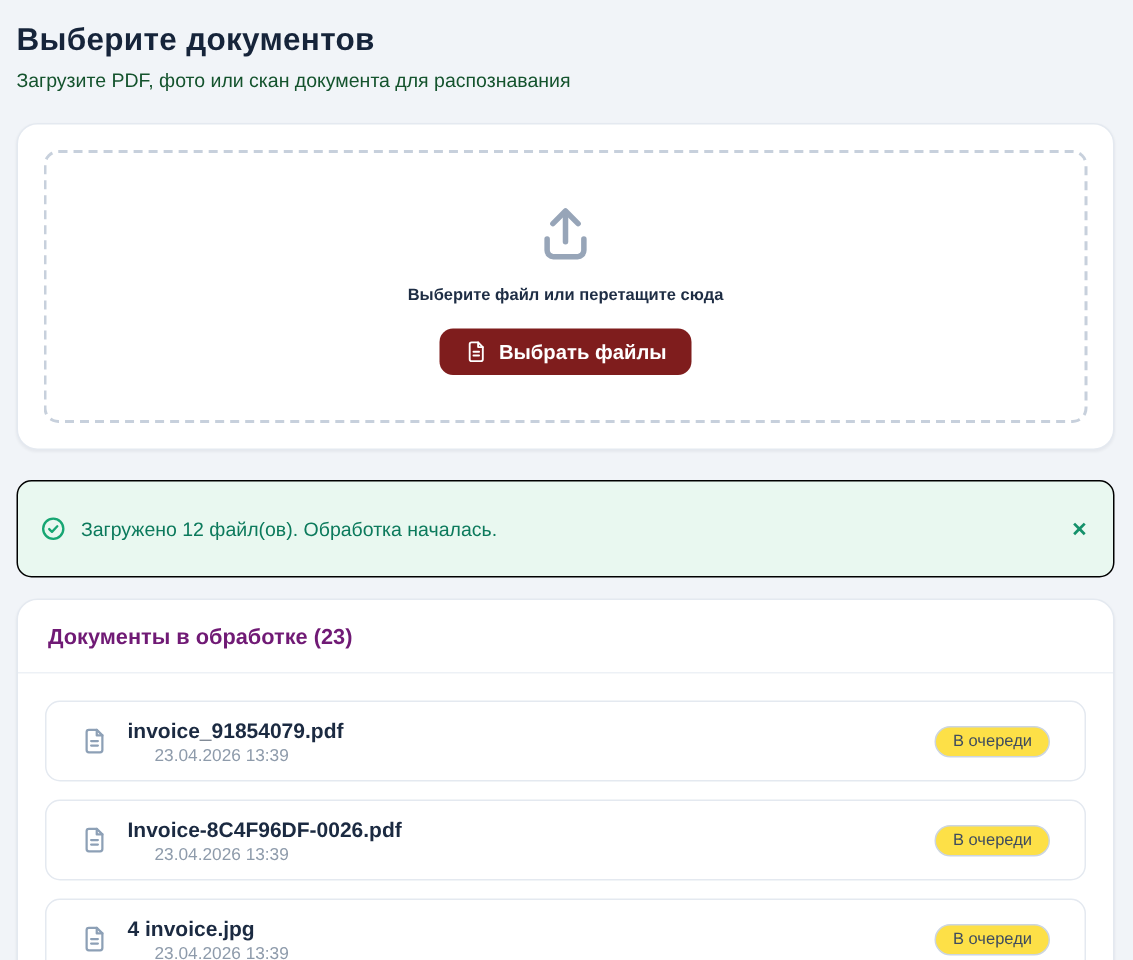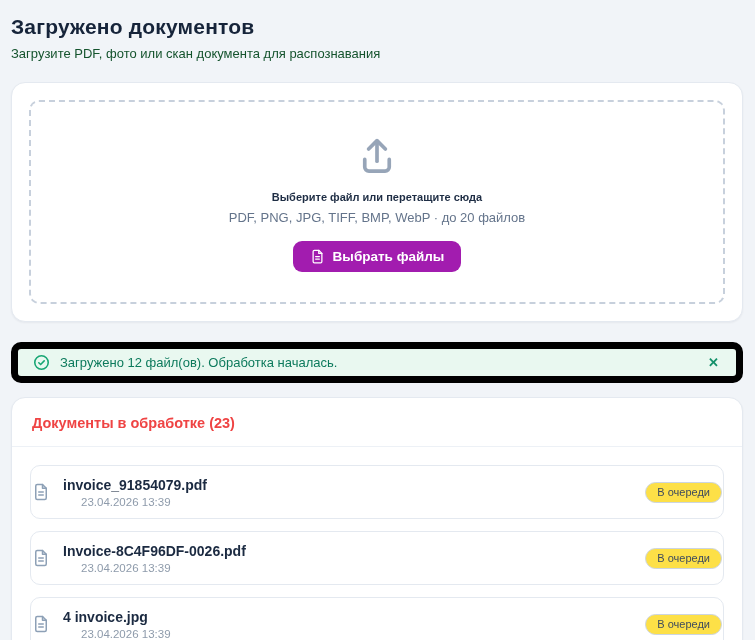--- a/index.html
+++ b/index.html
@@ -34,62 +34,62 @@
     flex-direction: column;
     align-items: center;
     text-align: center;
   }
   .upload-icon { width: 42px; height: 42px; color: #97a5b8; }
   .dz-headline { margin-top: 15px; font-size: 11px; font-weight: 700; color: #1e2d44; }
   .dz-formats { margin-top: 7px; font-size: 13px; color: #64748b; }
   .choose-btn {
     margin-top: 16px;
     display: inline-flex; align-items: center; gap: 8px;
-    background: #a21caf;
+    background: #7f1d1d;
     color: #ffffff;
     border: none;
     border-radius: 9px;
     padding: 8px 17px;
     font-family: "Liberation Sans", sans-serif;
     font-size: 13.5px;
     font-weight: 600;
     cursor: pointer;
   }
   .choose-btn svg { width: 15px; height: 15px; }
 
   
   .alert {
     margin-top: 20px;
     display: flex; align-items: center; gap: 10px;
     background: #e9f8f0;
-    border: 7px solid #000000;
+    border: 1px solid #000000;
     border-radius: 10px;
-    padding: 5px 15px;
+    padding: 23px 15px;
     min-height: 37px;
   }
   .alert-icon { width: 17px; height: 17px; color: #17a673; flex: 0 0 auto; }
   .alert-text { font-size: 13px; color: #0c7a5c; }
   .alert-close {
     margin-left: auto;
     background: none; border: none; cursor: pointer;
     color: #14916a; font-size: 13px; font-weight: 700;
     font-family: "Liberation Sans", sans-serif;
     line-height: 1; padding: 2px;
   }
 
   
   .processing-card { margin-top: 14px; }
   .processing-header { padding: 17px 20px 15px; border-bottom: 1px solid #edf1f6; }
-  .processing-title { font-size: 14.5px; font-weight: 700; color: #ef4444; }
+  .processing-title { font-size: 14.5px; font-weight: 700; color: #701a75; }
   .doc-list { padding: 18px; }
   .doc-item {
     display: flex; align-items: center; gap: 13px;
     border: 1px solid #e4e9f0;
     border-radius: 10px;
-    padding: 10px 1px;
+    padding: 10px 23px;
     margin-bottom: 12px;
     background: #ffffff;
     min-height: 54px;
   }
   .doc-item:last-child { margin-bottom: 0; }
   .file-icon { width: 18px; height: 18px; color: #8da0b6; flex: 0 0 auto; }
   .doc-meta { display: flex; flex-direction: column; gap: 3px; }
   .doc-name { font-size: 14px; font-weight: 700; color: #1b2a41; }
   .doc-date { font-size: 11.5px; color: #8e9bab; margin-left: 18px; }
   .status-badge {
@@ -101,32 +101,31 @@
     color: #3f4c5e;
     background: #fde047;
     white-space: nowrap;
   }
 </style>
 </head>
 <body>
 
 <div class="page">
 
-  <h1 class="page-title">Загружено документов</h1>
+  <h1 class="page-title">Выберите документов</h1>
   <div class="page-subtitle">Загрузите PDF, фото или скан документа для распознавания</div>
 
   <div class="card upload-card">
     <div class="dropzone">
       <svg class="upload-icon" viewBox="0 0 24 24" fill="none" stroke="currentColor" stroke-width="2.1" stroke-linecap="round" stroke-linejoin="round">
         <path d="M12 15.5V4.2"></path>
         <path d="M7.2 8.6 12 3.8l4.8 4.8"></path>
         <path d="M5 14.5v4.3a2.4 2.4 0 0 0 2.4 2.4h9.2a2.4 2.4 0 0 0 2.4-2.4v-4.3"></path>
       </svg>
       <div class="dz-headline">Выберите файл или перетащите сюда</div>
-      <div class="dz-formats">PDF, PNG, JPG, TIFF, BMP, WebP · до 20 файлов</div>
       <button class="choose-btn">
         <svg viewBox="0 0 24 24" fill="none" stroke="currentColor" stroke-width="2" stroke-linecap="round" stroke-linejoin="round">
           <path d="M14 2H7a2 2 0 0 0-2 2v16a2 2 0 0 0 2 2h10a2 2 0 0 0 2-2V7z"></path>
           <path d="M14 2v5h5"></path>
           <path d="M9 12h6M9 16h6"></path>
         </svg>
         <span>Выбрать файлы</span>
       </button>
     </div>
   </div>

